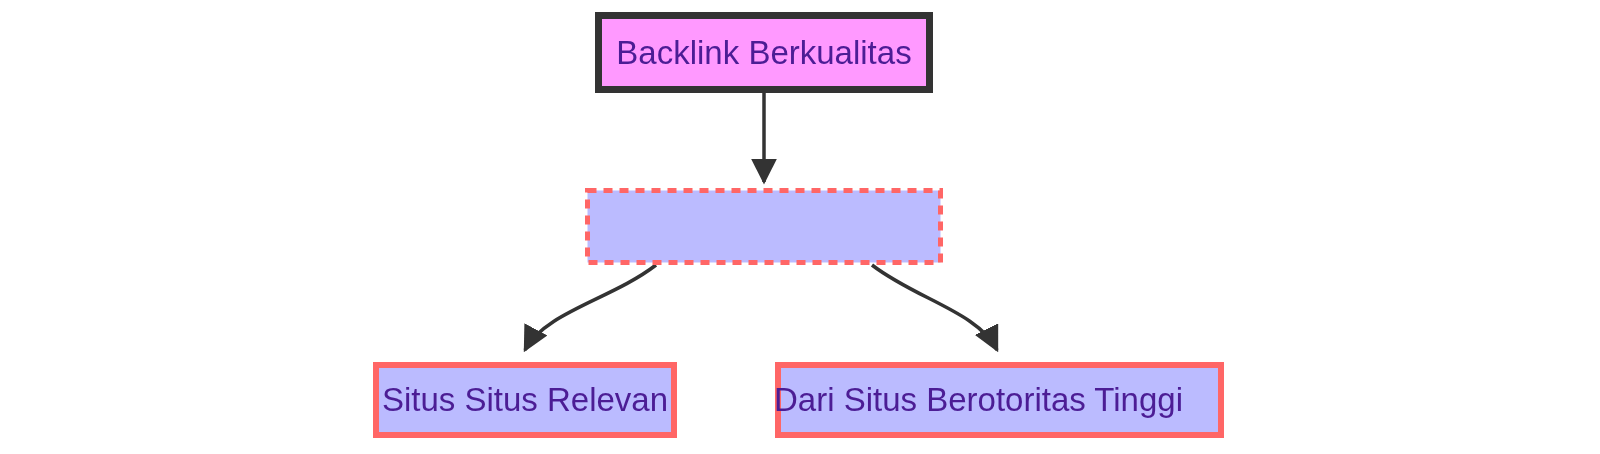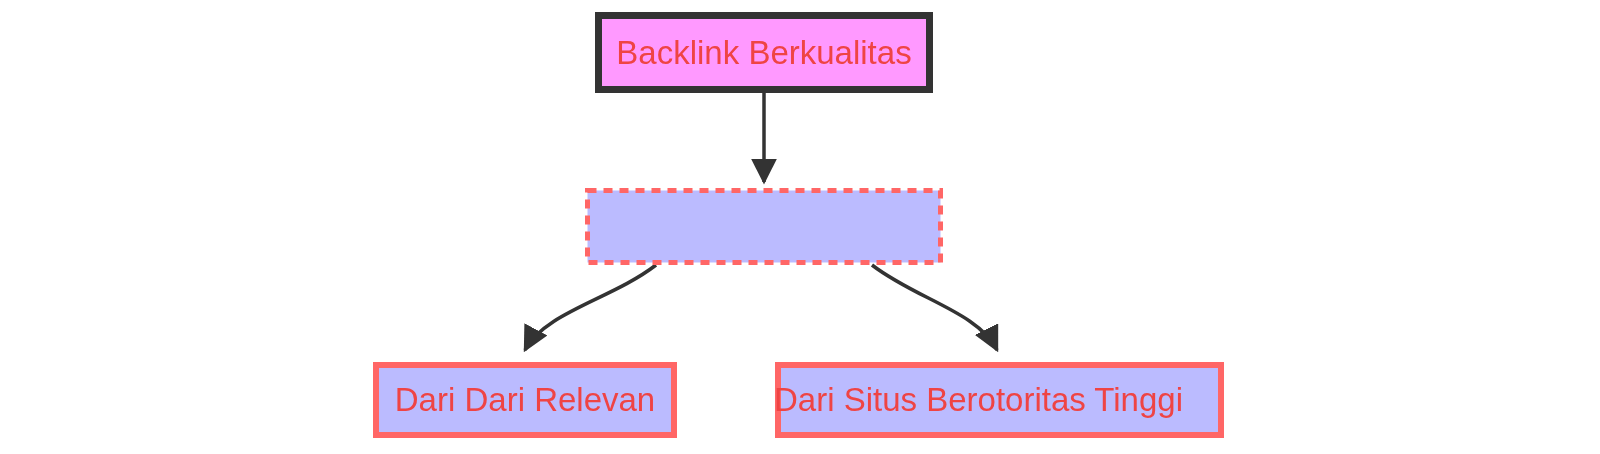--- a/index.html
+++ b/index.html
@@ -21,21 +21,21 @@
     top: 0;
     width: 1600px;
     height: 454px;
   }
   .node-label {
     position: absolute;
     display: flex;
     align-items: center;
     justify-content: center;
     text-align: center;
-    color: #ef4444;
+    color: #4c1d95;
     font-size: 33px;
     line-height: 1.15;
     white-space: nowrap;
     box-sizing: border-box;
   }
   .label-top          { left: 595px;  top: 12px;  width: 338px; height: 81px; }
   .label-middle       { left: 585px;  top: 188px; width: 358px; height: 77px; }
   .label-bottom-left  { left: 373px;  top: 362px; width: 304px; height: 76px; }
   .label-bottom-right { left: 775px;  top: 362px; width: 407px; height: 76px; }
 </style>
@@ -57,17 +57,17 @@
 
     <rect x="598.5" y="15.5" width="331" height="74" fill="#ff99ff" stroke="#333333" stroke-width="7"></rect>
     <rect x="587.5" y="190.5" width="353" height="72" fill="#bbbbff" stroke="#ff6666" stroke-width="5" stroke-dasharray="9 7"></rect>
     <rect x="376" y="365" width="298" height="70" fill="#bbbbff" stroke="#ff6666" stroke-width="6"></rect>
     <rect x="778" y="365" width="443" height="70" fill="#bbbbff" stroke="#ff6666" stroke-width="6"></rect>
   </svg>
 
   <div class="node-label label-top">Backlink Berkualitas</div>
 
 
-  <div class="node-label label-bottom-left">Dari Dari Relevan</div>
+  <div class="node-label label-bottom-left">Situs Situs Relevan</div>
 
   <div class="node-label label-bottom-right">Dari Situs Berotoritas Tinggi</div>
 
 </div>
 
 </body></html>

